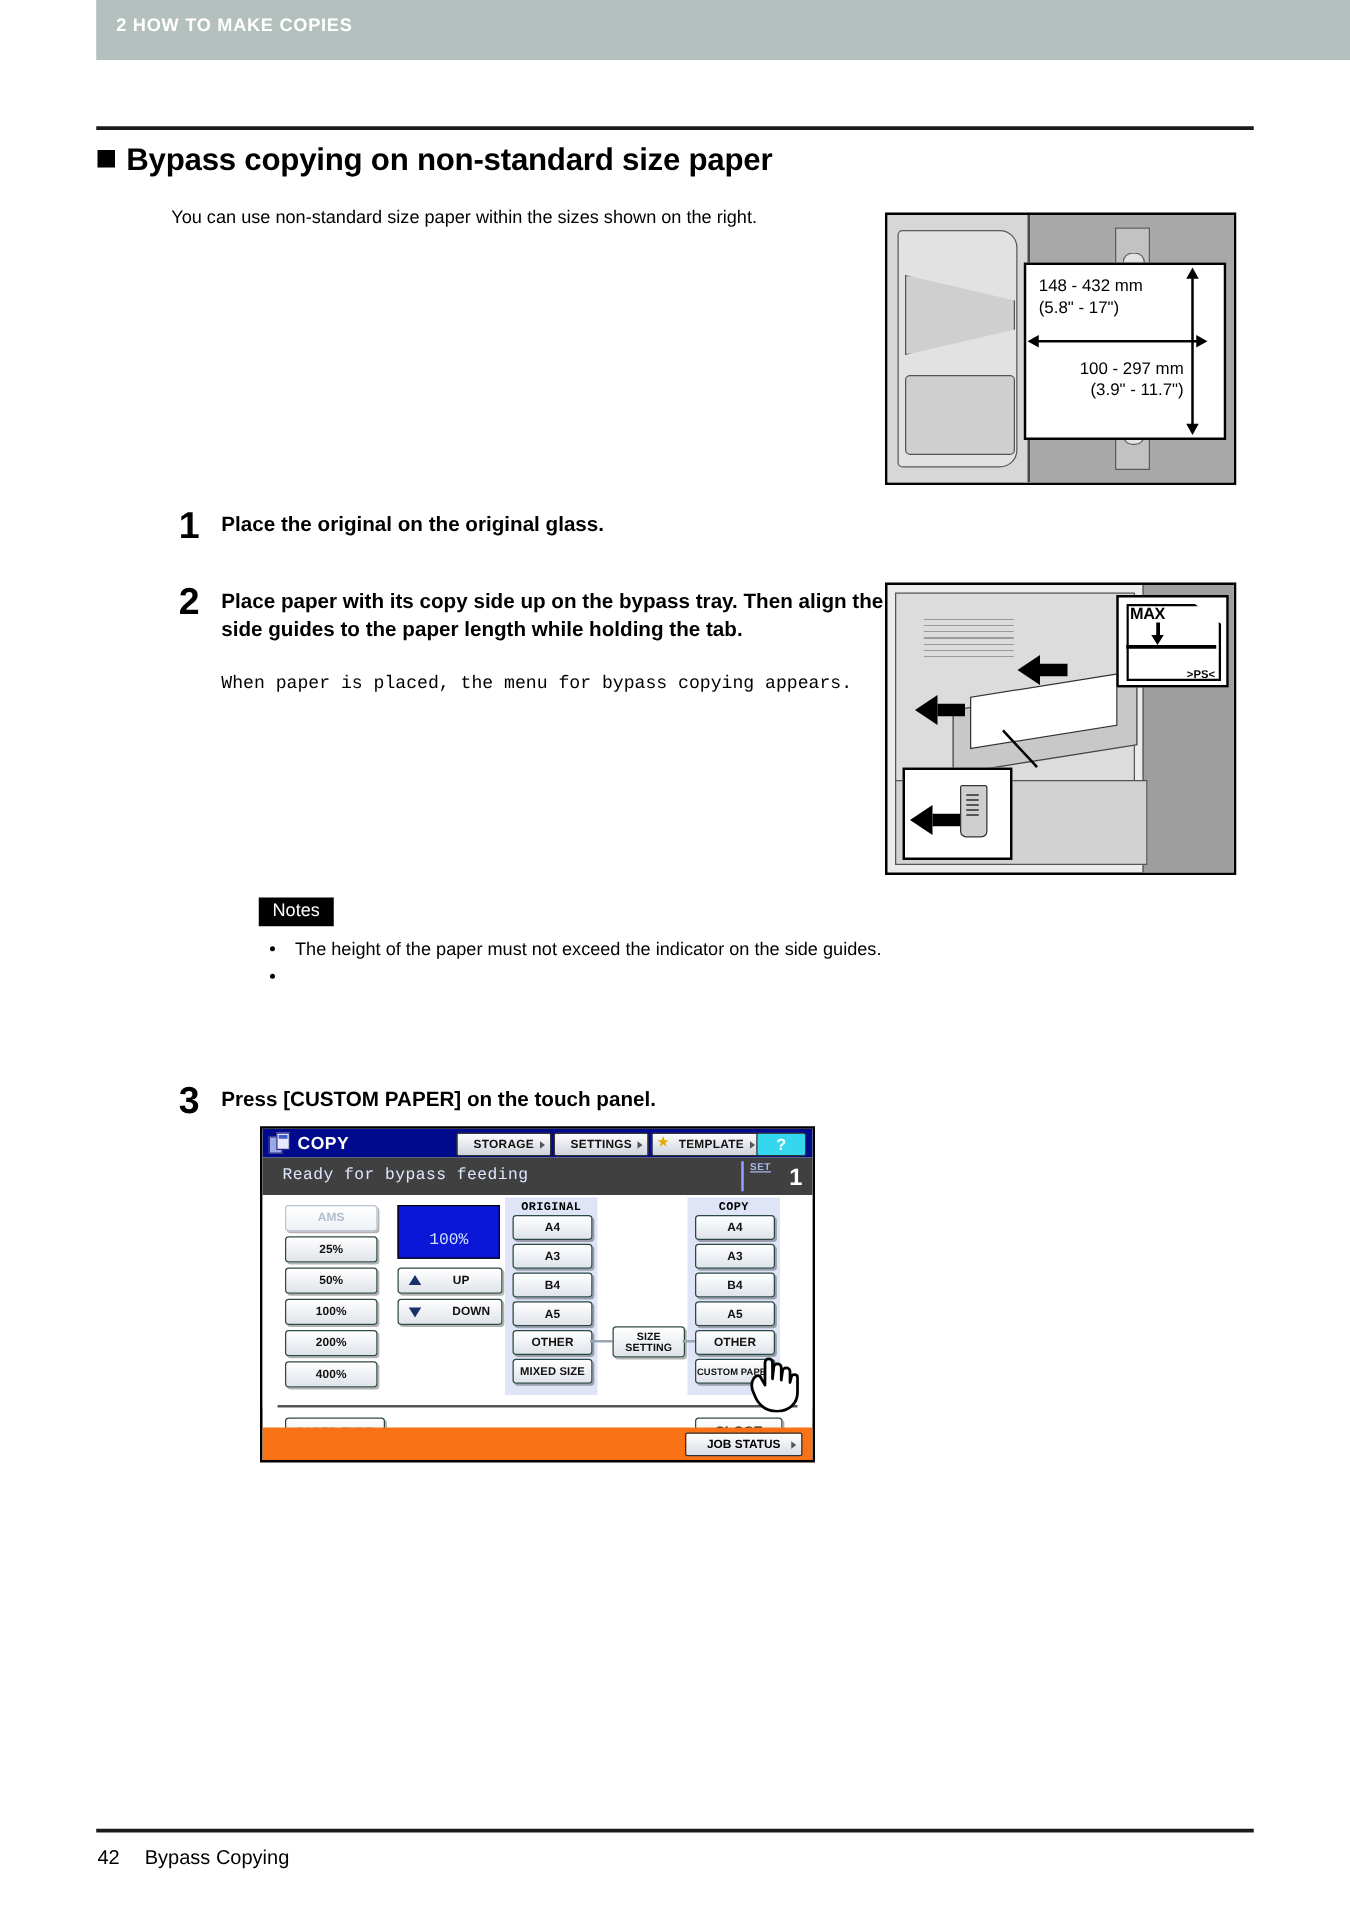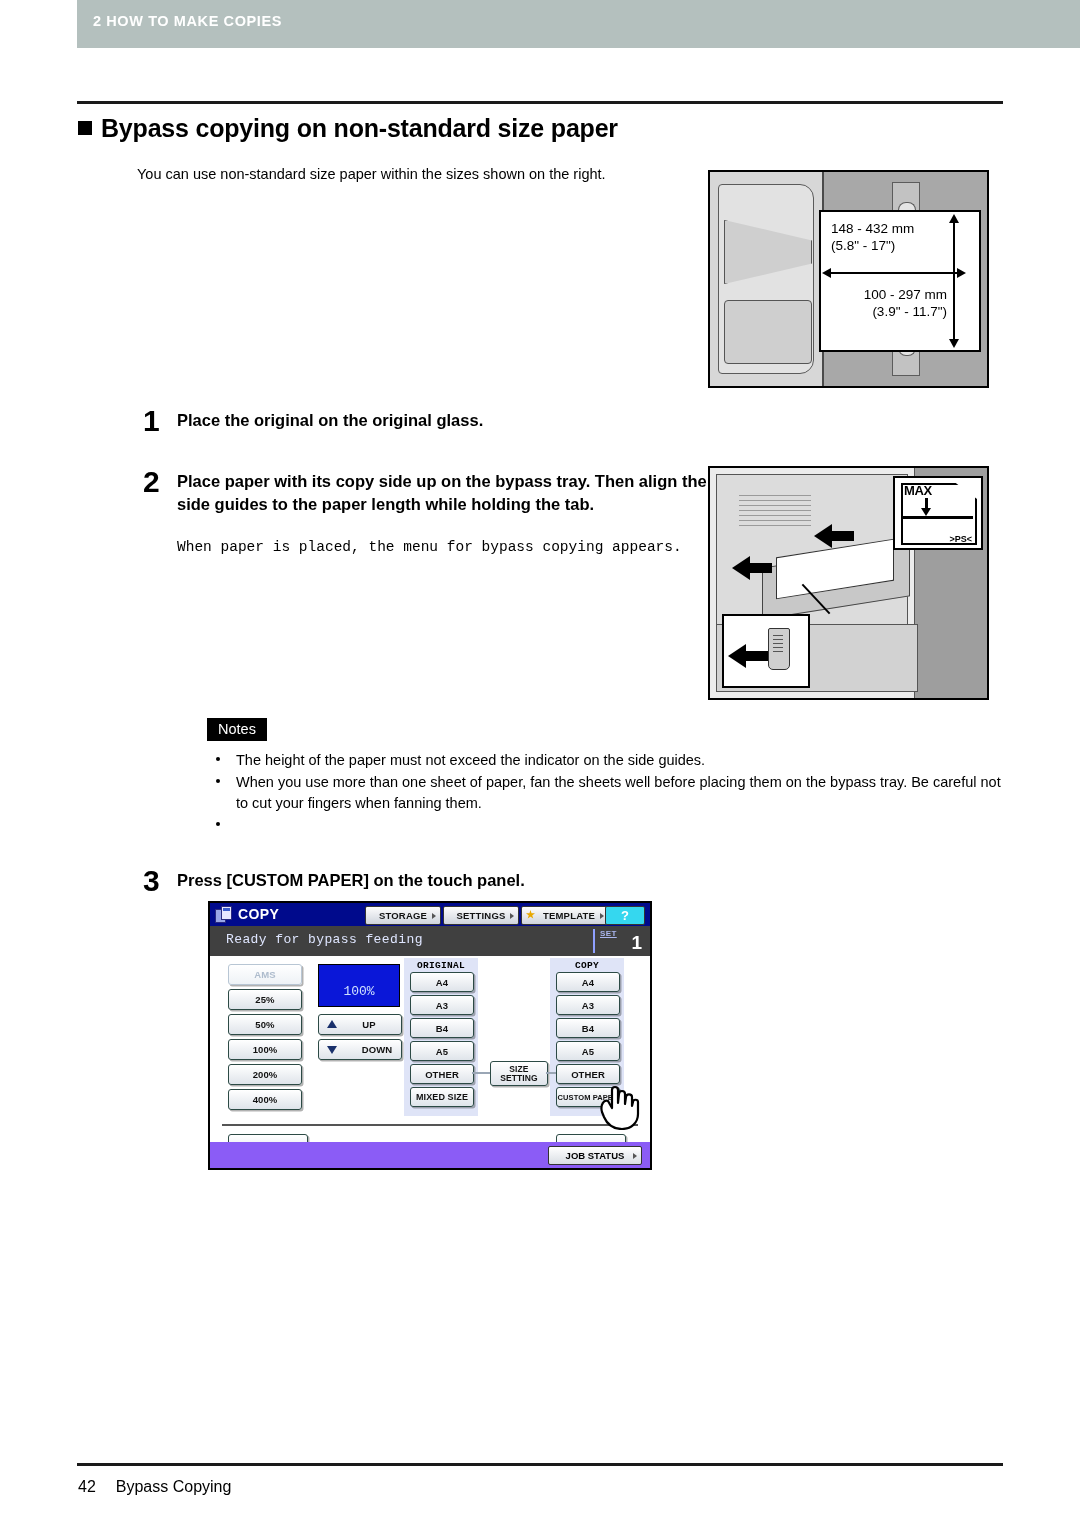--- a/index.html
+++ b/index.html
@@ -593,21 +593,21 @@
   .tp-divider {
     position: absolute;
     left: 12px; top: 168px;
     width: 416px; height: 1.5px;
     background: #555;
   }
   .tp-footerbar {
     position: absolute;
     left: 0; bottom: 0;
     width: 100%; height: 26px;
-    background: #8b5cf6;
+    background: #f97316;
     text-align: right;
   }
   #tp-jobstatus {
     position: absolute;
     right: 8px; top: 4px;
     width: 92px; height: 17px;
     background: linear-gradient(#ffffff, #d9dee4);
     border: 1px solid #333;
     border-radius: 2px;
     font-size: 9.5px;
@@ -727,24 +727,20 @@
 </div>
 
 <div class="notes-badge">Notes</div>
 <div class="notes-list">
   <div class="note-item">
     <span class="dot"></span>
     <span>The height of the paper must not exceed the indicator on the side guides.</span>
   </div>
   <div class="note-item">
     <span class="dot"></span>
-    <span>When you use more than one sheet of paper, fan the sheets well before placing them on the bypass tray. Be careful not to cut your fingers when fanning them.</span>
-  </div>
-  <div class="note-item">
-    <span class="dot"></span>
   </div>
 </div>
 
 <div class="step-num" id="step3-num">3</div>
 <div class="step-head" id="step3-head">Press [CUSTOM PAPER] on the touch panel.</div>
 
 <div class="touch-panel">
 
   <div class="tp-titlebar">
     <div class="tp-copy-icon">

